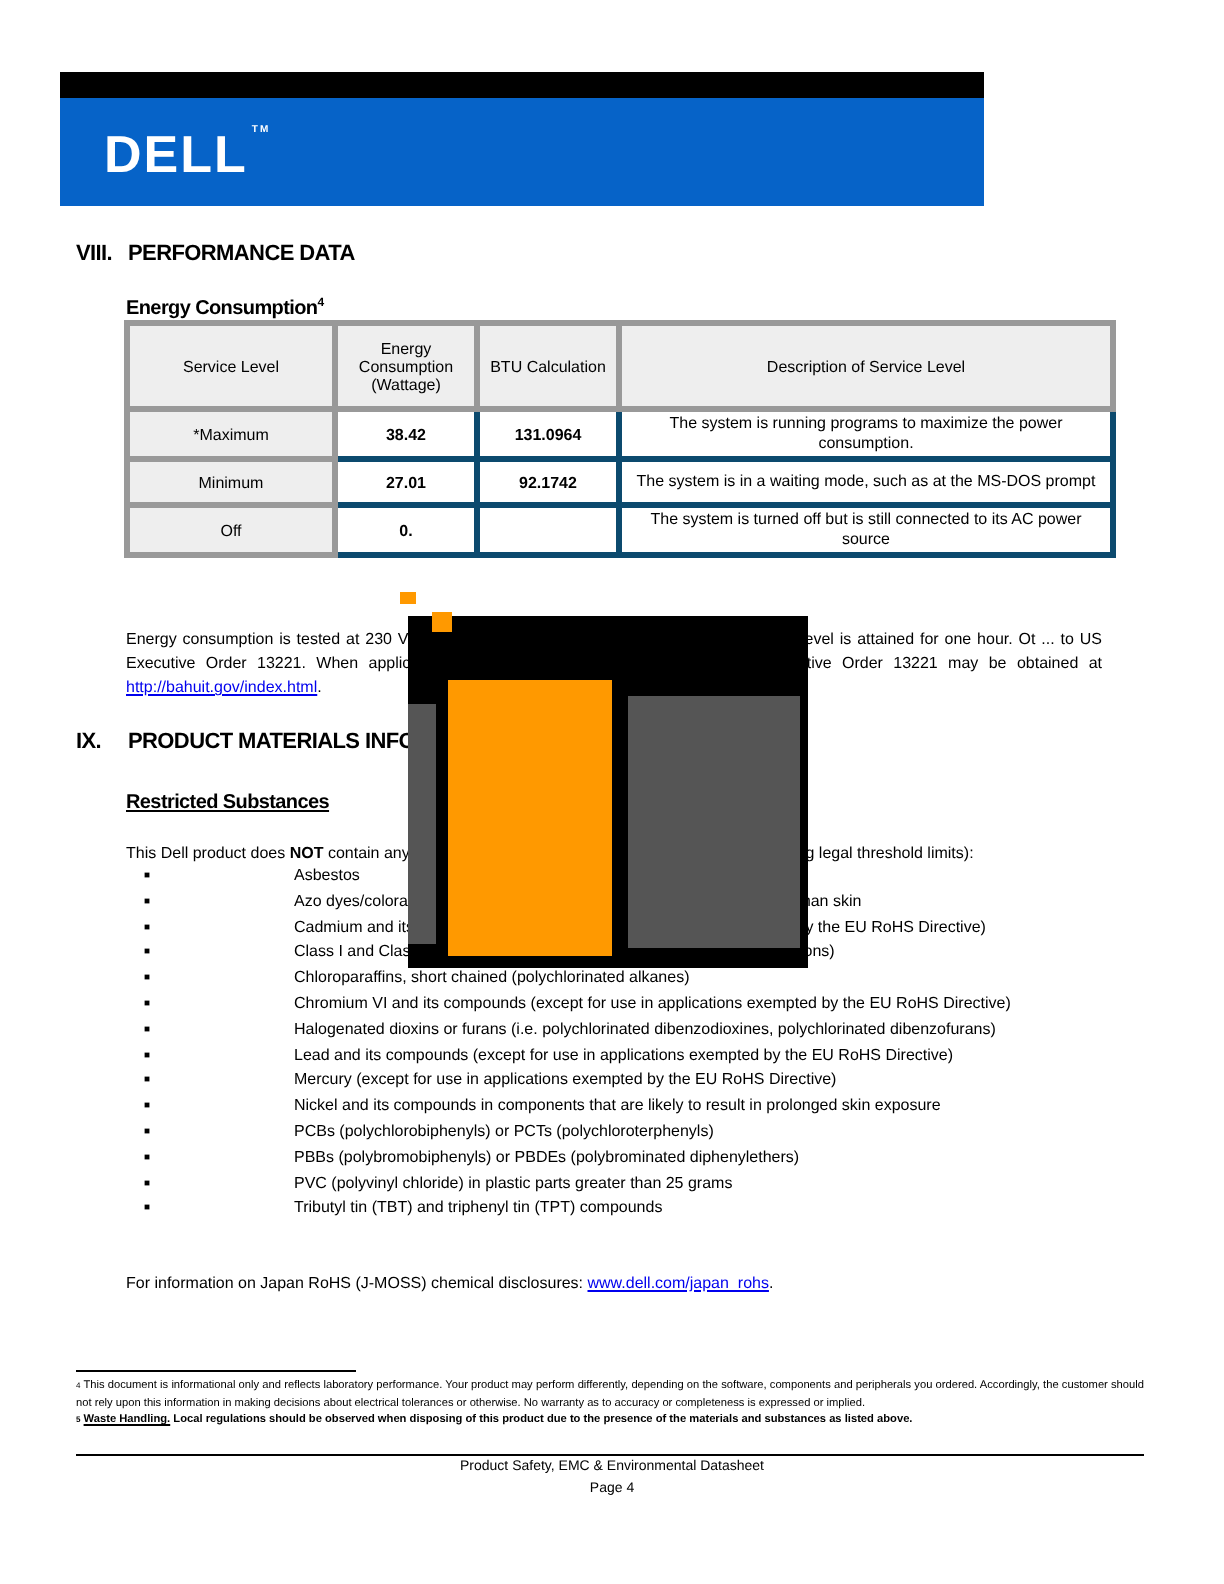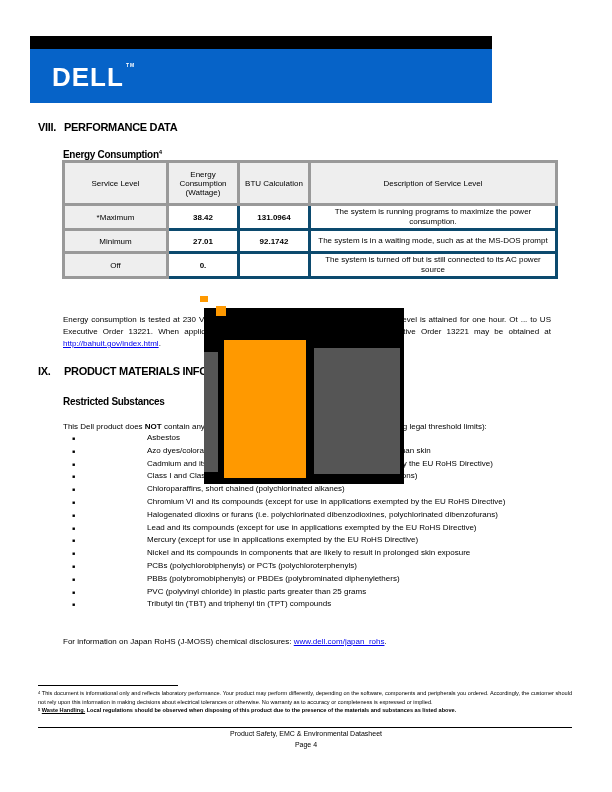--- a/index.html
+++ b/index.html
@@ -91,21 +91,21 @@
   </tbody>
 </table>
 
 <div class="para" style="top:314px;">
   <span>Energy consumption is tested at 230 Vac / 5</span><span> ... n the measured watts, assuming the service level is attained for one hour. Ot ... to US Executive Order 13221. When applicable, Dell product information related to US Executive Order 13221 may be obtained at </span><a>http://bahuit.gov/index.html</a><span>.</span>
 </div>
 
 <div class="sec-title" style="top:365px;">
   <span class="num">IX.</span><span>PRODUCT MATERIALS INFORMATION</span><span class="sup">5</span>
 </div>
-<div class="sub-title" style="top:396px;">
+<div class="sub-title" style="top:396px;text-decoration:underline;">
   <span>Restricted Substances</span>
 </div>
 
 <div class="para" style="top:421px;">
   <span>This Dell product does </span><b>NOT</b><span> contain any of the following substances (in concentrations exceeding legal threshold limits):</span>
 </div>
 
 <ul class="subst">
   <li>Asbestos</li>
   <li>Azo dyes/colorants in components that come into direct contact with human skin</li>

